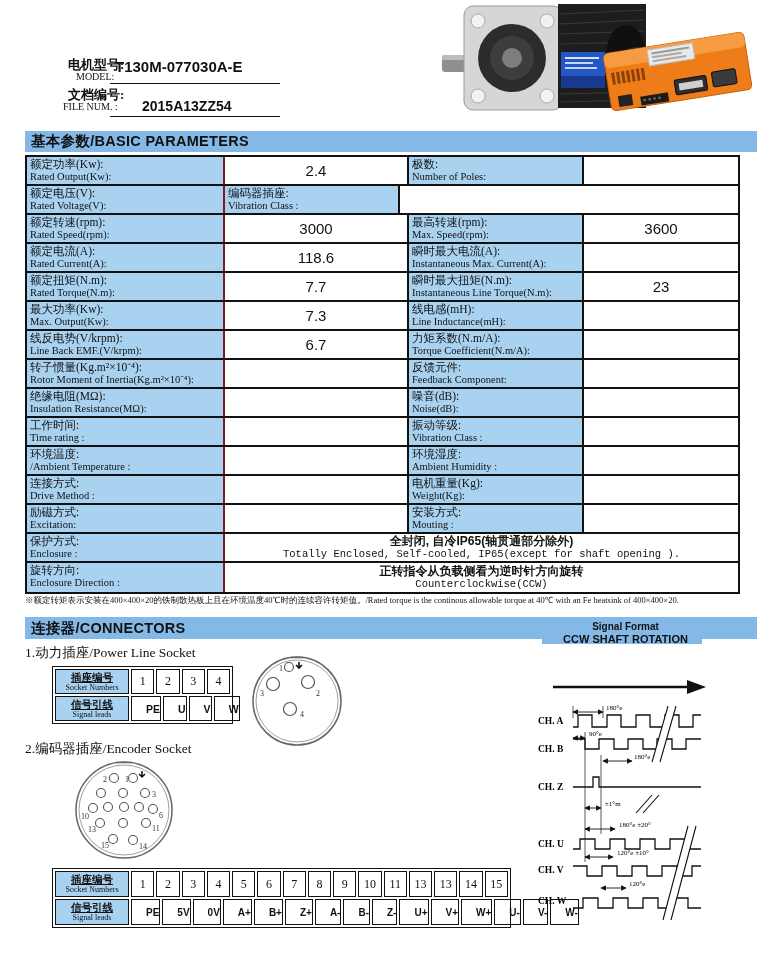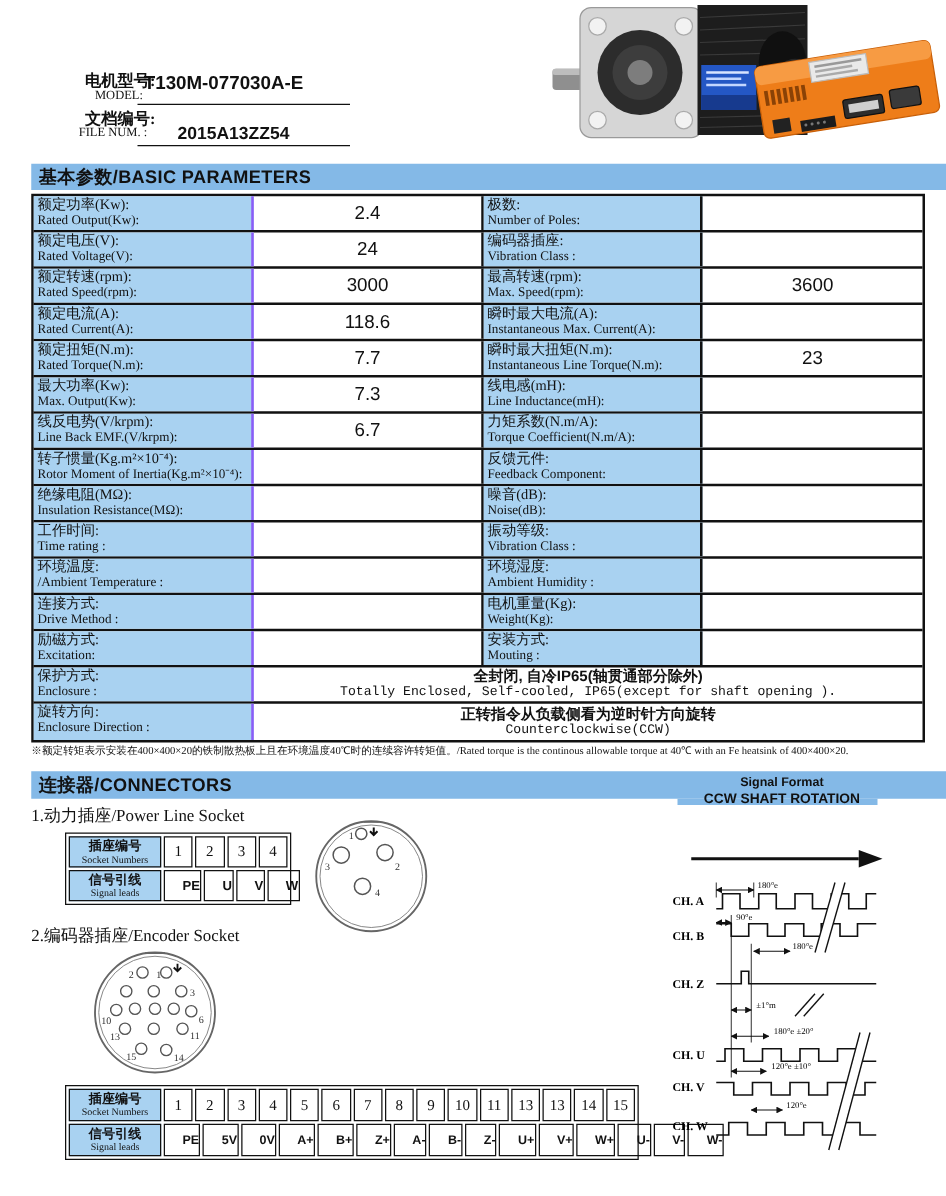--- a/index.html
+++ b/index.html
@@ -22,38 +22,38 @@
   
   .ptable{border:2px solid #111;background:#fff;}
   .prow{display:flex;height:29px;border-bottom:2px solid #111;box-sizing:border-box;}
   .prow:last-child{border-bottom:none;}
   .cell{box-sizing:border-box;overflow:hidden;}
   .lbl{background:#A9D2F1;padding:1px 0 0 3px;}
   .lbl .cn{font-size:11.5px;line-height:13px;white-space:nowrap;}
   .lbl .en{font-size:10.5px;line-height:12px;white-space:nowrap;}
   .val{display:flex;align-items:center;justify-content:center;
        font-family:"Liberation Sans",sans-serif;font-size:15px;}
-  .c1{width:176px;border-right:2px solid #8b5cf6;}
+  .c1{width:198px;border-right:2px solid #7f1d1d;}
   .c2{width:184px;border-right:2px solid #111;}
   .c3{width:175px;border-right:2px solid #111;}
   .c4{flex:1;}
   .spanval{flex:1;display:flex;flex-direction:column;align-items:center;justify-content:center;}
   .spanval .cn{font-family:"Liberation Sans",sans-serif;font-weight:bold;font-size:12px;line-height:13px;}
   .spanval .en{font-family:"Liberation Mono",monospace;font-size:10.5px;line-height:12px;}
 
   .footnote{font-size:8.5px;white-space:nowrap;}
 
   .subtitle{font-size:13.5px;}
 
   
   .stable{border:1.5px solid #111;background:#fff;padding:1px;box-sizing:border-box;}
   .srow{display:flex;height:27px;}
   .slabel{width:72px;background:#A9D2F1;border:1px solid #111;margin:1px;display:flex;
           flex-direction:column;justify-content:center;align-items:center;flex:none;}
-  .sl-cn{font-size:10.5px;font-weight:bold;line-height:11px;}
+  .sl-cn{font-size:10.5px;font-weight:bold;line-height:11px;text-decoration:underline;}
   .sl-en{font-size:8px;line-height:9px;}
   .sbox{flex:1;border:1px solid #111;margin:1px;display:flex;justify-content:center;align-items:center;}
   .sbox.num{font-size:12px;}
   .sbox.lead{font-family:"Liberation Sans",sans-serif;font-weight:bold;font-size:10.5px;padding-left:14px;}
 
   .sigtitle{font-family:"Liberation Sans",sans-serif;font-weight:bold;text-align:center;line-height:12px;}
   .sigtitle .t1{font-size:10px;}
   .sigtitle .t2{font-size:11px;}
 
   svg text{font-family:"Liberation Serif",serif;}
@@ -148,21 +148,20 @@
           <div class="en">Number of Poles:</div>
         </div>
         <div class="cell val c4"></div>
       </div>
 
       <div class="prow">
         <div class="cell lbl c1">
           <div class="cn">额定电压(V):</div>
           <div class="en">Rated Voltage(V):</div>
         </div>
-        <div class="cell val c2">24</div>
         <div class="cell lbl c3">
           <div class="cn">编码器插座:</div>
           <div class="en">Vibration Class :</div>
         </div>
         <div class="cell val c4"></div>
       </div>
 
       <div class="prow">
         <div class="cell lbl c1">
           <div class="cn">额定转速(rpm):</div>

